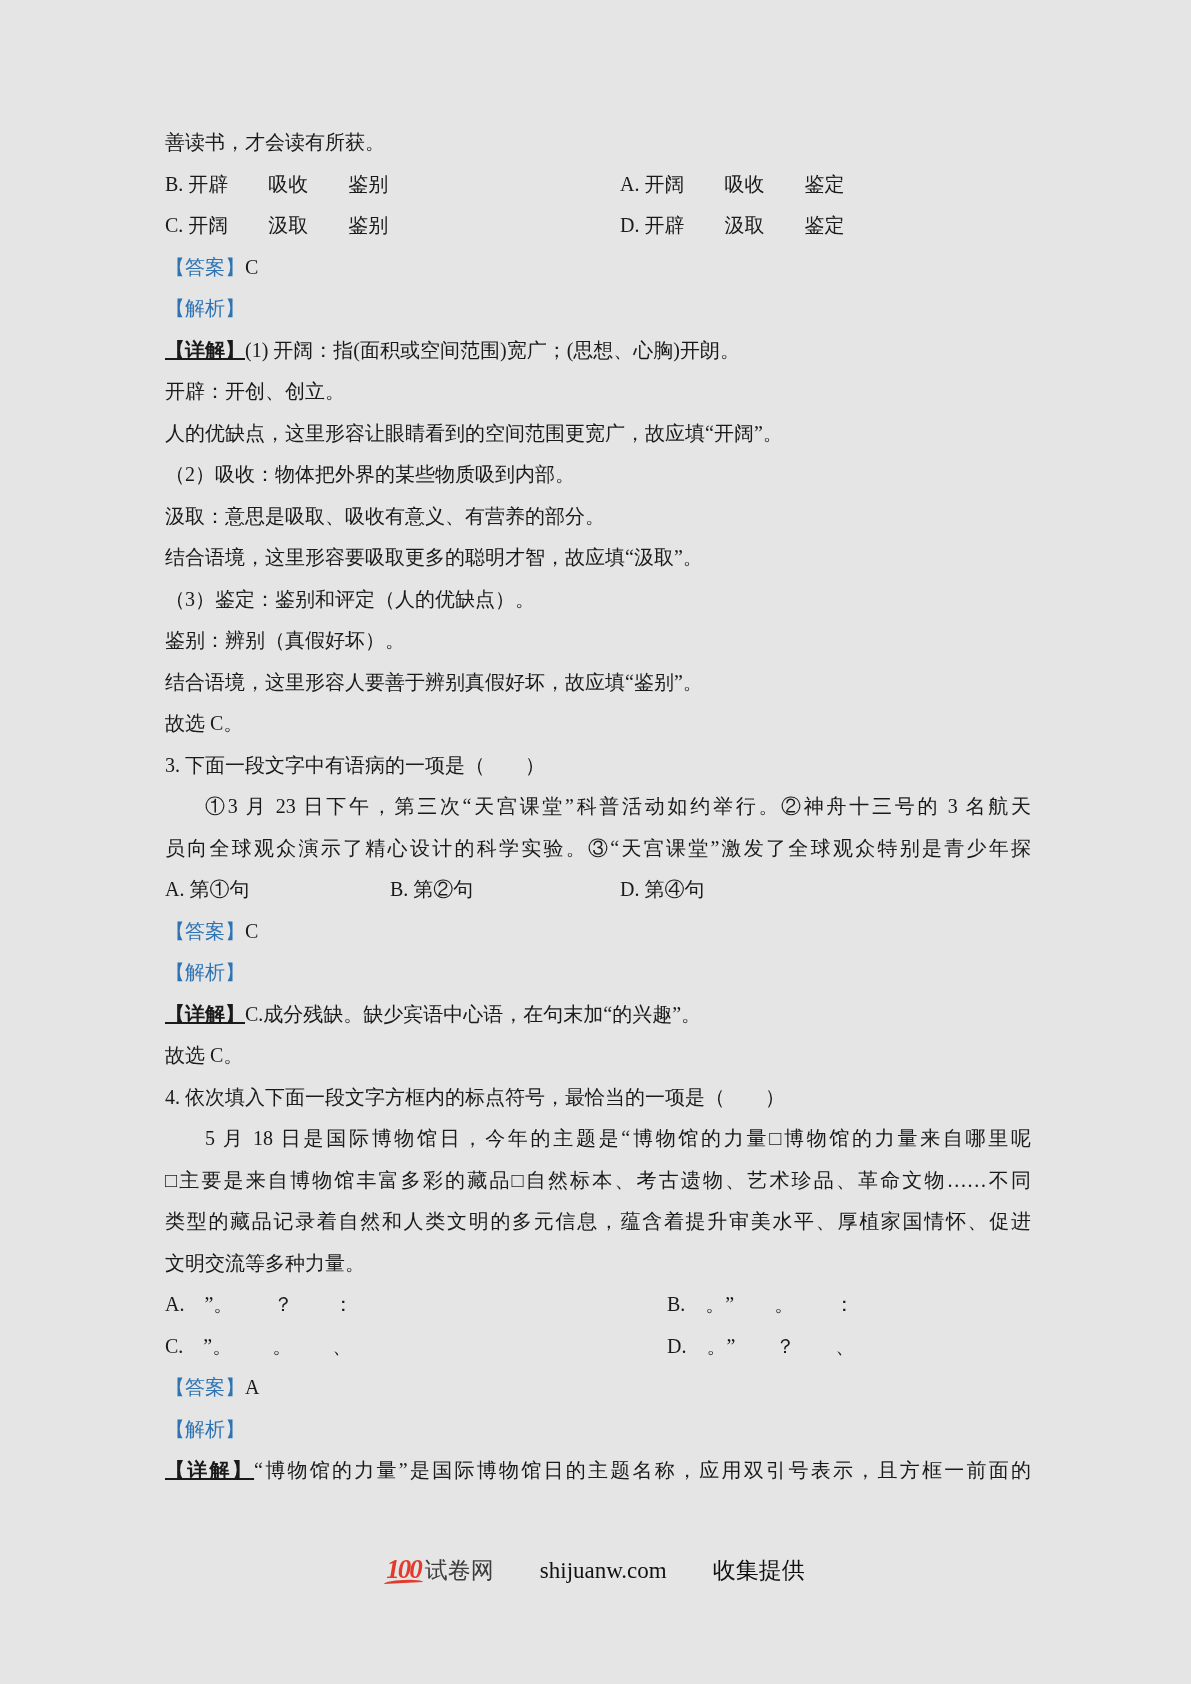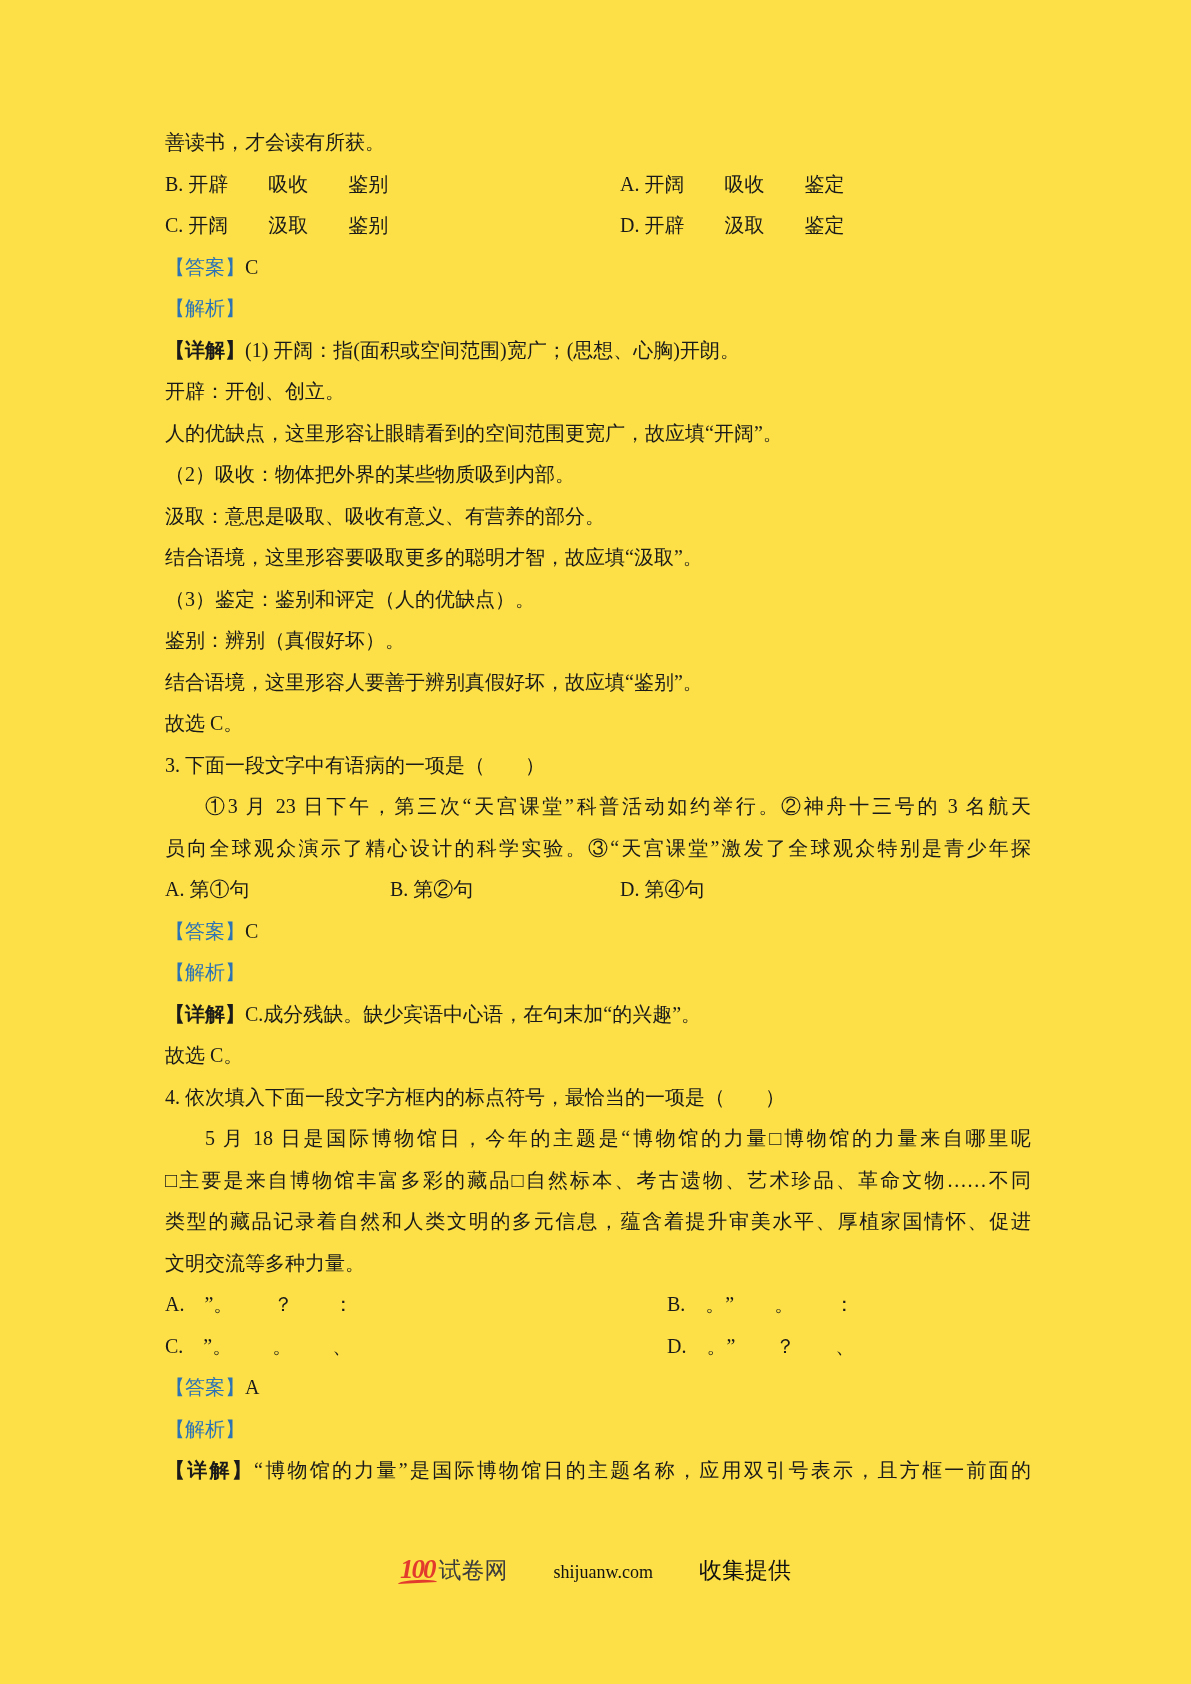--- a/index.html
+++ b/index.html
@@ -1,19 +1,19 @@
 <!DOCTYPE html>
 <html><head>
 <meta charset="utf-8">
 <style>
   html,body{margin:0;padding:0;background:#ffffff;}
   .page{
     position:relative;
     width:1191px;height:1684px;
-    background:#fde047;
+    background:#e5e5e5;
     font-family:"Liberation Serif","DejaVu Serif",serif;
     color:#1a1a1a;
     overflow:hidden;
   }
   .content{
     position:absolute;
     left:165px;top:122px;
     width:866px;
   }
   .line{
@@ -23,21 +23,21 @@
     overflow:hidden;
     white-space:pre;
   }
   .just{
     white-space:normal;
     text-align:justify;
     text-align-last:justify;
   }
   .ind{text-indent:40px;}
   .blu{color:#2e74b5;}
-  .bld{font-weight:bold;}
+  .bld{font-weight:bold;text-decoration:underline;}
   .opt2{display:grid;grid-template-columns:455px 1fr;}
   .opt2b{display:grid;grid-template-columns:502px 1fr;}
   .opt4{display:grid;grid-template-columns:225px 230px 228px 1fr;}
   .opt2 > div,.opt2b > div,.opt4 > div{white-space:pre;overflow:hidden;}
   .footer{
     position:absolute;
     left:0;top:1538px;
     width:1191px;
     display:flex;
     justify-content:center;
@@ -58,21 +58,21 @@
   .logo-num::after{
     content:"";
     position:absolute;
     left:-2px;right:2px;bottom:2px;
     height:3px;
     background:#e23b2e;
     border-radius:50%/100% 100% 0 0;
     transform:rotate(-3deg);
   }
   .logo-txt{color:#3d3d3d;font-size:23px;margin-top:17px;}
-  .domain{font-size:18px;color:#111;text-align:center;}
+  .domain{font-size:23px;color:#111;text-align:center;}
   .suffix{font-size:23px;color:#111;margin-top:7px;}
 </style>
 </head>
 <body>
 
 <div class="page">
   <div class="content">
 
     <div class="line">善读书，才会读有所获。</div>
 

